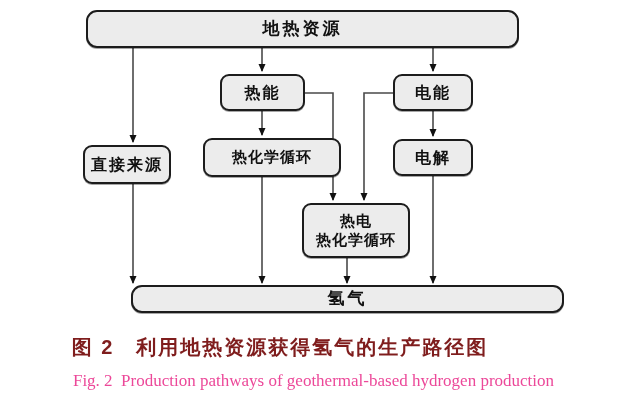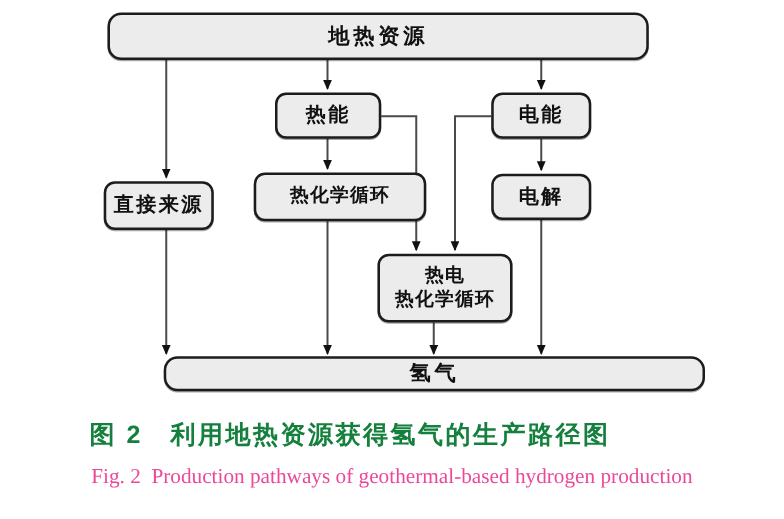--- a/index.html
+++ b/index.html
@@ -37,21 +37,21 @@
   #node-electrolysis{left:393px;top:139px;width:80px;height:37px;}
   #node-hybrid{left:302px;top:203px;width:108px;height:55px;font-size:15px;letter-spacing:1px;}
   #node-hydrogen{left:87px;top:285px;width:433px;height:28px;margin-left:44px;}
   #arrow-layer{position:absolute;left:0;top:0;width:627px;height:415px;pointer-events:none;}
   .caption-zh{
     position:absolute;left:0;top:334px;width:560px;
     text-align:center;
     font-weight:bold;
     font-size:20px;
     letter-spacing:2px;
-    color:#15803d;
+    color:#7f1d1d;
     white-space:pre;
   }
   .caption-en{
     position:absolute;left:0;top:371px;width:627px;
     text-align:center;
     font-family:"Liberation Serif","DejaVu Serif",serif;
     font-size:17px;
     color:#ec4899;
     white-space:pre;
   }

